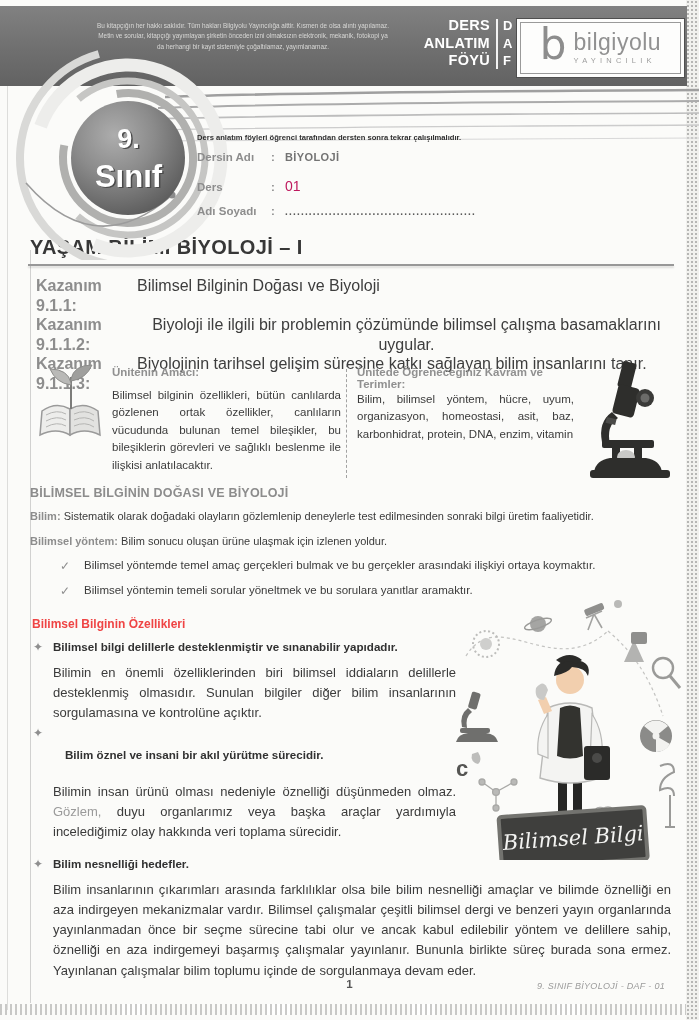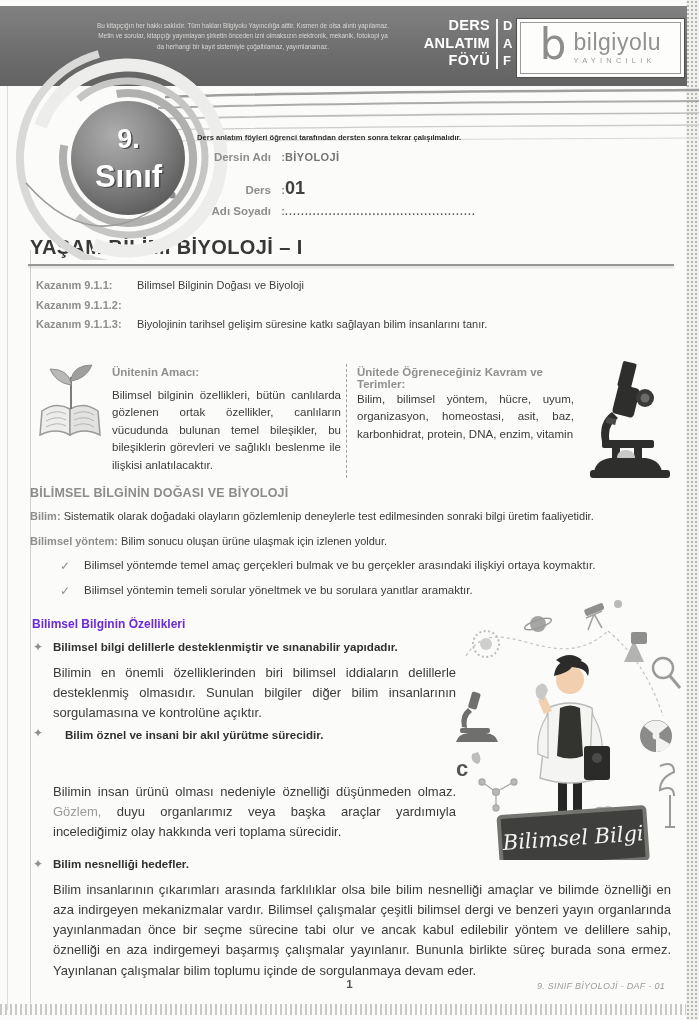--- a/index.html
+++ b/index.html
@@ -23,33 +23,33 @@
   .logo-b{font-size:42px;color:#8d8d8d;line-height:1;margin-top:-6px;font-family:"DejaVu Sans",sans-serif;}
   .logo-name{font-size:23px;color:#919191;line-height:1;letter-spacing:.5px;}
   .logo-sub{font-size:7.5px;color:#9d9d9d;letter-spacing:4.2px;margin-top:2px;}
 
   
   svg.decor{left:0;top:0;z-index:4;pointer-events:none;}
 
   
   .note{left:197px;top:133px;font-size:7.6px;font-weight:bold;color:#2e2e2e;z-index:6;}
   .form{left:197px;top:151px;z-index:6;}
-  .form-row{display:flex;align-items:baseline;height:27px;text-align:right;}
+  .form-row{display:flex;align-items:baseline;height:27px;}
   .form-label{width:74px;font-size:11.5px;font-weight:bold;color:#8d8d8d;}
   .form-colon{width:14px;font-size:11.5px;font-weight:bold;color:#8d8d8d;}
   .val-big{font-size:11px;font-weight:bold;color:#737373;letter-spacing:.4px;}
-  .val-mid{font-size:18px;font-weight:bold;color:#404040;}
+  .val-mid{font-size:14px;font-weight:normal;color:#be185d;}
   .val-dots{font-size:10px;font-weight:bold;color:#5a5a5a;letter-spacing:1.2px;}
 
   
   .main-title{left:30px;top:236px;font-size:20px;font-weight:bold;color:#373737;letter-spacing:.4px;}
   .title-rule{left:28px;top:264px;width:646px;height:2px;background:#989898;box-shadow:0 2px 2px rgba(0,0,0,.12);}
 
   
-  .kazanim{left:36px;top:276px;width:640px;font-size:11px;}
+  .kazanim{left:36px;top:276px;width:640px;font-size:16px;}
   .kz-row{display:flex;line-height:19.5px;}
   .kz-label{width:101px;flex:0 0 101px;color:#8d8d8d;font-weight:bold;}
   .kz-text{color:#3d3d3d;text-align:center;}
 
   
   .h-gray{font-weight:bold;color:#909090;}
   .amac-col{left:112px;top:366px;width:229px;}
   .amac-col .h-gray{font-size:11.5px;}
   .body-txt{font-size:11.5px;line-height:1.52;color:#3b3b3b;text-align:justify;}
   .amac-col .body-txt{margin-top:9px;}
@@ -61,21 +61,21 @@
   
   .sci-head{left:30px;top:486px;font-size:12.5px;font-weight:bold;color:#8c8c8c;letter-spacing:.2px;}
   .sci-line{left:30px;top:510px;width:662px;font-size:11px;white-space:nowrap;color:#3b3b3b;}
   .sci-line2{top:535px;}
   .sci-label{font-weight:bold;color:#8d8d8d;}
   .check-row{left:60px;width:600px;font-size:11.5px;color:#3b3b3b;display:flex;gap:14px;}
   .check1{top:559px;} .check2{top:584px;}
   .check-glyph{color:#8f8f8f;font-size:12px;}
 
   
-  .feat-head{left:32px;top:617px;font-size:12px;font-weight:bold;color:#6d28d9;}
+  .feat-head{left:32px;top:617px;font-size:12px;font-weight:bold;color:#ef4444;}
   .bullet{position:absolute;color:#8f8f8f;font-size:12px;}
   .feat-title{position:absolute;left:53px;font-size:11.6px;font-weight:bold;color:#313131;}
   .feat-para{position:absolute;left:53px;width:403px;font-size:13px;line-height:1.55;
              color:#3b3b3b;text-align:justify;}
   .gray-word{color:#9a9a9a;}
   .feat-para.wide{width:618px;}
 
   
   .page-num{left:0;top:978px;width:699px;text-align:center;font-size:11.5px;font-weight:bold;color:#555;}
   .footer-right{right:34px;top:981px;font-size:9px;font-style:italic;color:#9b9b9b;letter-spacing:.3px;}
@@ -176,20 +176,21 @@
   <div class="abs main-title">YAŞAM BİLİMİ BİYOLOJİ – I</div>
   <div class="abs title-rule"></div>
 
   <div class="abs kazanim">
     <div class="kz-row">
       <span class="kz-label">Kazanım 9.1.1:</span>
       <span class="kz-text">Bilimsel Bilginin Doğası ve Biyoloji</span>
     </div>
     <div class="kz-row">
       <span class="kz-label">Kazanım 9.1.1.2:</span>
+      <span class="kz-text">Biyoloji ile ilgili bir problemin çözümünde bilimsel çalışma basamaklarını uygular.</span>
     </div>
     <div class="kz-row">
       <span class="kz-label">Kazanım 9.1.1.3:</span>
       <span class="kz-text">Biyolojinin tarihsel gelişim süresine katkı sağlayan bilim insanlarını tanır.</span>
     </div>
   </div>
 
   <svg class="abs" style="left:36px;top:363px;" width="70" height="82" viewBox="0 0 70 82">
     <path d="M6 48 Q 20 38 34 46 L 34 72 Q 20 64 4 72 Z" fill="#ededeb" stroke="#9a9a9a" stroke-width="1.5"></path>
     <path d="M62 48 Q 48 38 34 46 L 34 72 Q 48 64 64 72 Z" fill="#e2e2e0" stroke="#9a9a9a" stroke-width="1.5"></path>
@@ -247,21 +248,21 @@
     <span>Bilimsel yöntemin temeli sorular yöneltmek ve bu sorulara yanıtlar aramaktır.</span>
   </div>
 
   <div class="abs feat-head">Bilimsel Bilginin Özellikleri</div>
 
   <span class="bullet" style="left:33px;top:640px;">✦</span>
   <div class="feat-title" style="top:640px;">Bilimsel bilgi delillerle desteklenmiştir ve sınanabilir yapıdadır.</div>
   <div class="feat-para" style="top:663px;">Bilimin en önemli özelliklerinden biri bilimsel iddiaların delillerle desteklenmiş olmasıdır. Sunulan bilgiler diğer bilim insanlarının sorgulamasına ve kontrolüne açıktır.</div>
 
   <span class="bullet" style="left:33px;top:726px;">✦</span>
-  <div class="feat-title" style="top:728px;padding-left:12px;">Bilim öznel ve insani bir akıl yürütme sürecidir.</div>
+  <div class="feat-title" style="top:748px;padding-left:12px;">Bilim öznel ve insani bir akıl yürütme sürecidir.</div>
   <div class="feat-para" style="top:782px;">
     <span>Bilimin insan ürünü olması nedeniyle öznelliği düşünmeden olmaz. </span><span class="gray-word">Gözlem,</span><span> duyu organlarımız veya başka araçlar yardımıyla incelediğimiz olay hakkında veri toplama sürecidir.</span>
   </div>
 
   <span class="bullet" style="left:33px;top:857px;">✦</span>
   <div class="feat-title" style="top:857px;">Bilim nesnelliği hedefler.</div>
   <div class="feat-para wide" style="top:880px;">Bilim insanlarının çıkarımları arasında farklılıklar olsa bile bilim nesnelliği amaçlar ve bilimde öznelliği en aza indirgeyen mekanizmalar vardır. Bilimsel çalışmalar çeşitli bilimsel dergi ve benzeri yayın organlarında yayınlanmadan önce bir seçme sürecine tabi olur ve ancak kabul edilebilir yöntem ve delillere sahip, öznelliği en aza indirgemeyi başarmış çalışmalar yayınlanır. Bununla birlikte süreç burada sona ermez. Yayınlanan çalışmalar bilim toplumu içinde de sorgulanmaya devam eder.</div>
 
   <svg class="abs" style="left:448px;top:596px;" width="242" height="264" viewBox="0 0 242 264">
 

